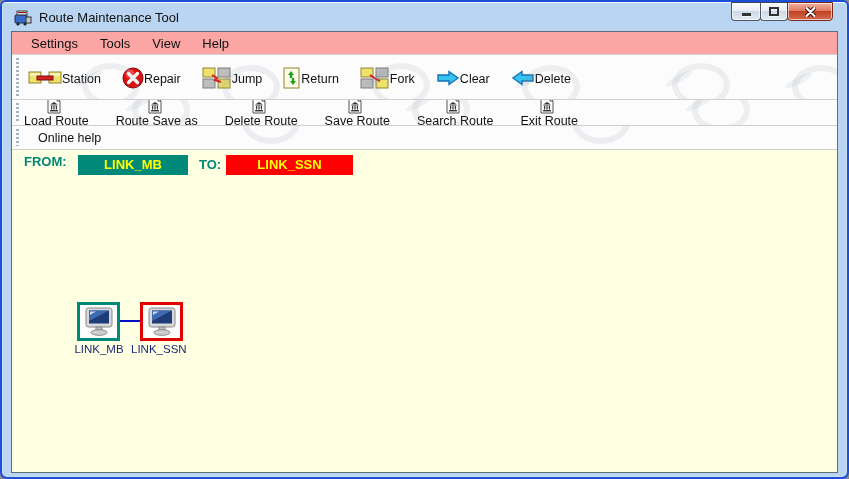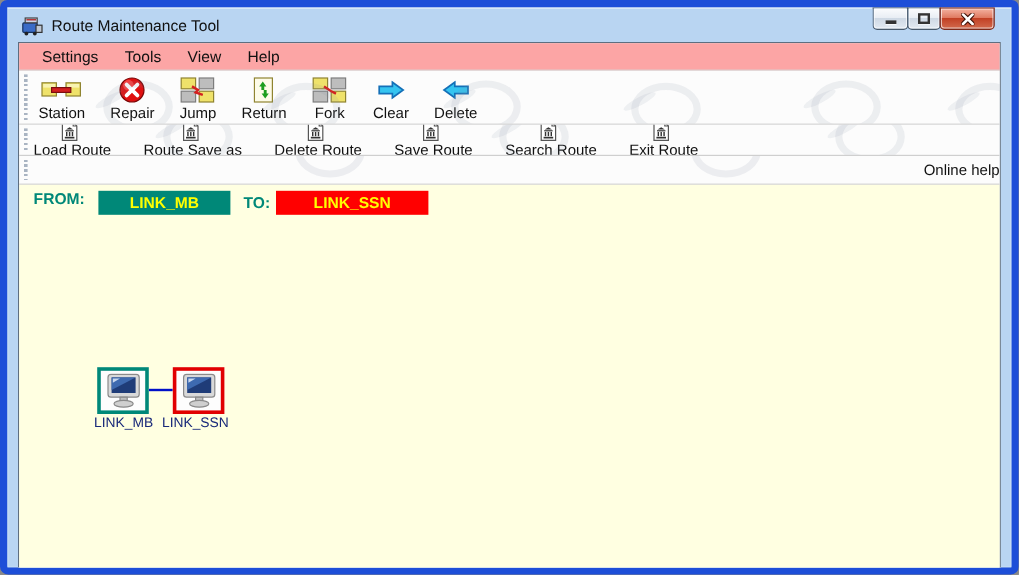--- a/index.html
+++ b/index.html
@@ -1,21 +1,21 @@
 <!DOCTYPE html>
 <html><head>
 <meta charset="utf-8">
 <style>
   * { margin:0; padding:0; box-sizing:border-box; }
   html,body { width:849px; height:479px; font-family:"Liberation Sans", sans-serif; background:#888; }
 
   .window {
     position:relative; width:849px; height:479px;
     background:#B9D5F2;
-    border:6px solid #1d4ed8;
+    border:2px solid #1d4ed8;
     border-radius:6px 6px 7px 7px;
     box-shadow: inset 0 1px 0 rgba(255,255,255,.75), inset 0 0 0 1px rgba(255,255,255,.25);
     padding:29px 9px 8px 9px;
     overflow:hidden;
   }
 
   
   .titlebar { position:absolute; top:0; left:0; right:0; height:29px; display:flex; align-items:center; padding:2px 0 0 12px; }
   .app-icon { width:18px; height:16px; margin-right:7px; flex:0 0 auto; }
   .title-text { font-size:13px; color:#111; }
@@ -47,32 +47,32 @@
   .grip { width:3px; align-self:stretch; margin:3px 5px 3px 4px;
     background-image:repeating-linear-gradient(to bottom, #A9B4C2 0 2px, transparent 2px 4px); }
 
   .wm { position:absolute; width:58px; height:44px; border-radius:50%;
     border:6px solid rgba(130,142,160,.16); opacity:.8; pointer-events:none; }
   .wm:after { content:""; position:absolute; left:-14px; top:6px; width:30px; height:7px;
     background:rgba(130,142,160,.14); border-radius:50%; transform:rotate(-28deg); }
 
   
   .tb-main { height:45px; }
-  .tool { display:flex; flex-direction:column; align-items:center; justify-content:flex-end; margin-right:13px; padding:2px 4px 0 4px; }
+  .tool { display:flex; align-items:center; justify-content:flex-end; margin-right:13px; padding:2px 4px 0 4px; }
   .tool .ticon { height:22px; display:flex; align-items:center; }
   .tool .tlabel { font-size:12.5px; color:#111; margin-top:1px; white-space:nowrap; }
 
   
   .tb-route { height:26px; }
   .rbtn { display:flex; align-items:center; margin-right:27px; white-space:nowrap;flex-direction:column; }
   .rbtn svg { margin-right:4px; }
   .rbtn .rlabel { font-size:12.5px; color:#111; }
 
   
-  .tb-help { height:24px;justify-content:space-between; }
+  .tb-help { height:24px; }
   .help-label { font-size:12.5px; color:#111; margin-left:14px; }
 
   
   .content { position:relative; flex:1; background:#FFFFE1; overflow:hidden; }
 
   .route-bar { position:absolute; top:4px; left:0; right:0; height:22px; }
   .lbl-from { position:absolute; left:12px; top:0; font-size:13px; font-weight:bold; color:#008878; }
   .val-from { position:absolute; left:66px; top:1px; width:110px; height:20px; background:#008878;
     color:#FFFF00; font-size:13px; font-weight:bold; text-align:center; line-height:20px; }
   .lbl-to { position:absolute; left:187px; top:3px; font-size:13px; font-weight:bold; color:#008878; }

